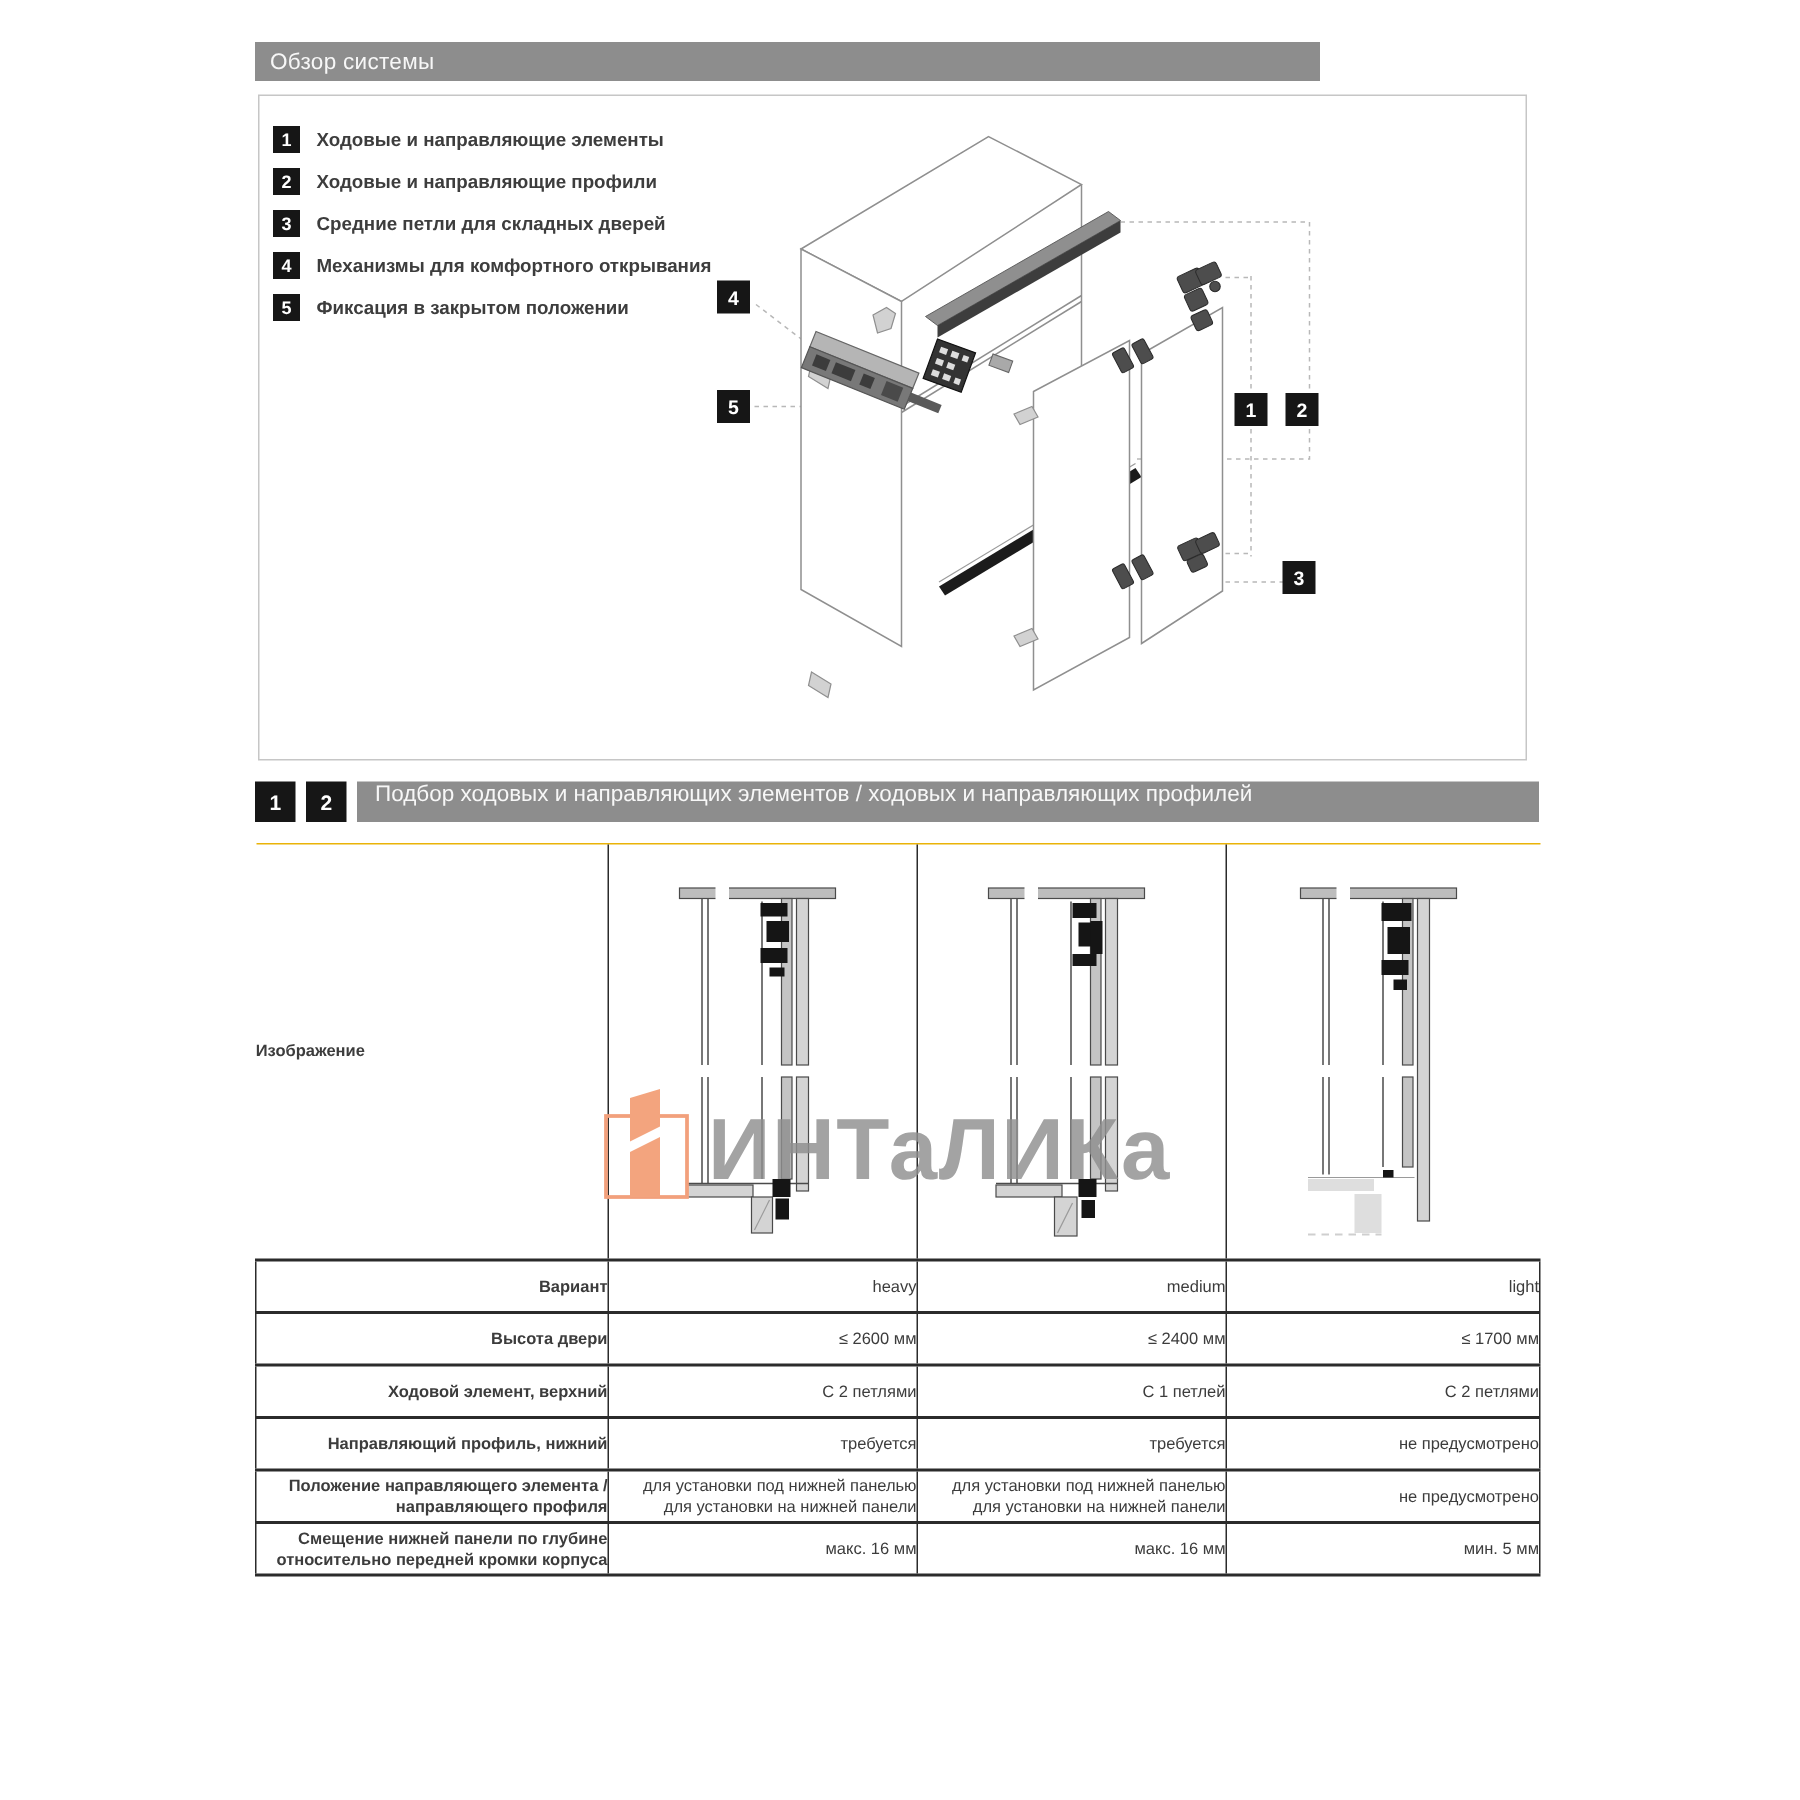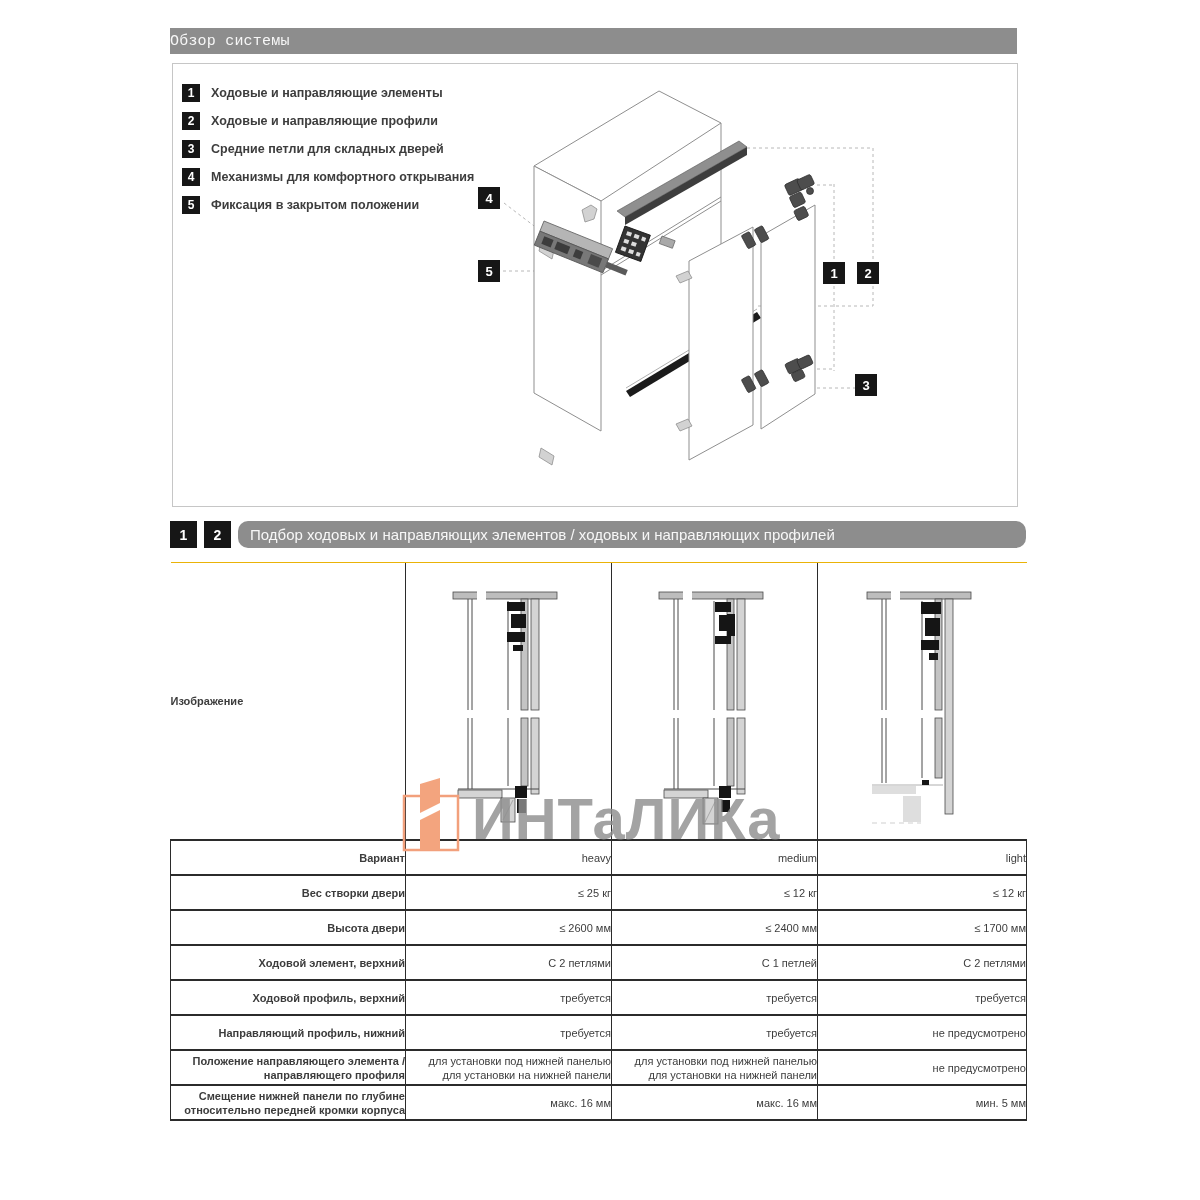--- a/index.html
+++ b/index.html
@@ -5,21 +5,21 @@
   html,body { margin:0; padding:0; background:#fff; }
   #page {
     position:relative; width:1200px; height:1200px; background:#ffffff;
     font-family:"Liberation Sans", sans-serif; color:#3c3c3c; overflow:hidden;
   }
   .gray-bar {
     position:absolute; background:#8d8d8d; color:#f7f7f7;
     font-size:15px; letter-spacing:.2px;
     display:flex; align-items:center;
   }
-  #overview-bar { left:170px; top:28px; width:847px; height:26px; box-sizing:border-box;font-family:Liberation Mono, monospace; }
+  #overview-bar { left:170px; top:28px; width:710px; height:26px; padding-left:10px; box-sizing:border-box; }
   
   #diagram-box {
     position:absolute; left:172px; top:63px; width:844px; height:442px;
     border:1.5px solid #c6c6c6; box-sizing:content-box;
   }
   #diagram-svg { position:absolute; left:0; top:0; }
   
   #legend { position:absolute; left:9px; top:20px; z-index:3; }
   .legend-item { display:flex; align-items:center; height:18px; margin-bottom:10px;
     font-size:12.5px; font-weight:bold; color:#3d3d3d; white-space:nowrap; }
@@ -30,36 +30,36 @@
   .num-badge { position:absolute; width:22px; height:22px; background:#161616; color:#fff;
     font-weight:bold; font-size:13px; display:flex; align-items:center; justify-content:center;
     z-index:4; }
   
   #section-bar { position:absolute; left:170px; top:521px; width:856px; height:27px;
     display:flex; align-items:stretch; }
   .sec-badge { width:27px; height:27px; background:#161616; color:#fff; font-size:14px;
     font-weight:bold; display:flex; align-items:center; justify-content:center;
     margin-right:7px; flex:0 0 27px; }
   #section-title-bar { flex:1; background:#8d8d8d; color:#f7f7f7; font-size:15px;
-    display:flex; align-items:center; padding-left:12px;border-radius:10px; }
+    display:flex; padding-left:12px; }
   
   #spec-table { position:absolute; left:170px; top:562px; border-collapse:collapse;
     table-layout:fixed; z-index:1; }
   #spec-table th, #spec-table td { font-size:11px; color:#3c3c3c; vertical-align:middle;
     white-space:pre-line; line-height:14px; padding:0; }
   .img-row th, .img-row td { border-top:1px solid #eab308; height:249px; vertical-align:top; }
   .img-row td { border-left:1.6px solid #2b2b2b; }
   .img-row th { padding:14px 0 0 10px; font-weight:bold; text-align:left; }
   .variant-fig { display:block; margin:13px auto 0; }
   .spec-row th, .spec-row td { border:1.6px solid #2b2b2b; border-top-width:2.6px;
     border-bottom-width:2.6px; height:33px; }
   .spec-row th { text-align:right; font-weight:bold; padding:2px 6px 2px 10px; }
   .spec-row td { text-align:right; font-weight:normal; padding:2px 6px 2px 12px; }
   
-  #watermark { position:absolute; left:396px; top:768px; width:580px; height:92px;
+  #watermark { position:absolute; left:396px; top:716px; width:580px; height:92px;
     z-index:6; pointer-events:none;text-align:right; }
   #watermark-text { position:absolute; left:76px; top:22px; font-size:58px; font-weight:bold;
     line-height:58px; color:#8f8f8f; opacity:.82; letter-spacing:1px; white-space:nowrap; }
   #watermark-logo { position:absolute; left:0; top:6px; }
   
   .ln { stroke:#4a4a4a; stroke-width:1; fill:none; }
   .thin { stroke:#9a9a9a; stroke-width:0.8; fill:none; }
   .cap { fill:#bdbdbd; stroke:#4a4a4a; stroke-width:0.8; }
   .bar { fill:#c4c4c4; stroke:#4a4a4a; stroke-width:0.8; }
   .bar2 { fill:#d4d4d4; stroke:#4a4a4a; stroke-width:0.8; }
@@ -301,48 +301,36 @@
         </td>
       </tr>
 
   <tr class="spec-row">
     <th class="label">Вариант</th>
     <td class="val">heavy</td>
     <td class="val">medium</td>
     <td class="val">light</td>
   </tr>
 
-  <tr class="spec-row">
-    <th class="label">Вес створки двери</th>
-    <td class="val">≤ 25 кг</td>
-    <td class="val">≤ 12 кг</td>
-    <td class="val">≤ 12 кг</td>
-  </tr>
 
   <tr class="spec-row">
     <th class="label">Высота двери</th>
     <td class="val">≤ 2600 мм</td>
     <td class="val">≤ 2400 мм</td>
     <td class="val">≤ 1700 мм</td>
   </tr>
 
 
   <tr class="spec-row">
     <th class="label">Ходовой элемент, верхний</th>
     <td class="val">С 2 петлями</td>
     <td class="val">С 1 петлей</td>
     <td class="val">С 2 петлями</td>
   </tr>
 
-  <tr class="spec-row">
-    <th class="label">Ходовой профиль, верхний</th>
-    <td class="val">требуется</td>
-    <td class="val">требуется</td>
-    <td class="val">требуется</td>
-  </tr>
 
 
   <tr class="spec-row">
     <th class="label">Направляющий профиль, нижний</th>
     <td class="val">требуется</td>
     <td class="val">требуется</td>
     <td class="val">не предусмотрено</td>
   </tr>
 
   <tr class="spec-row">

